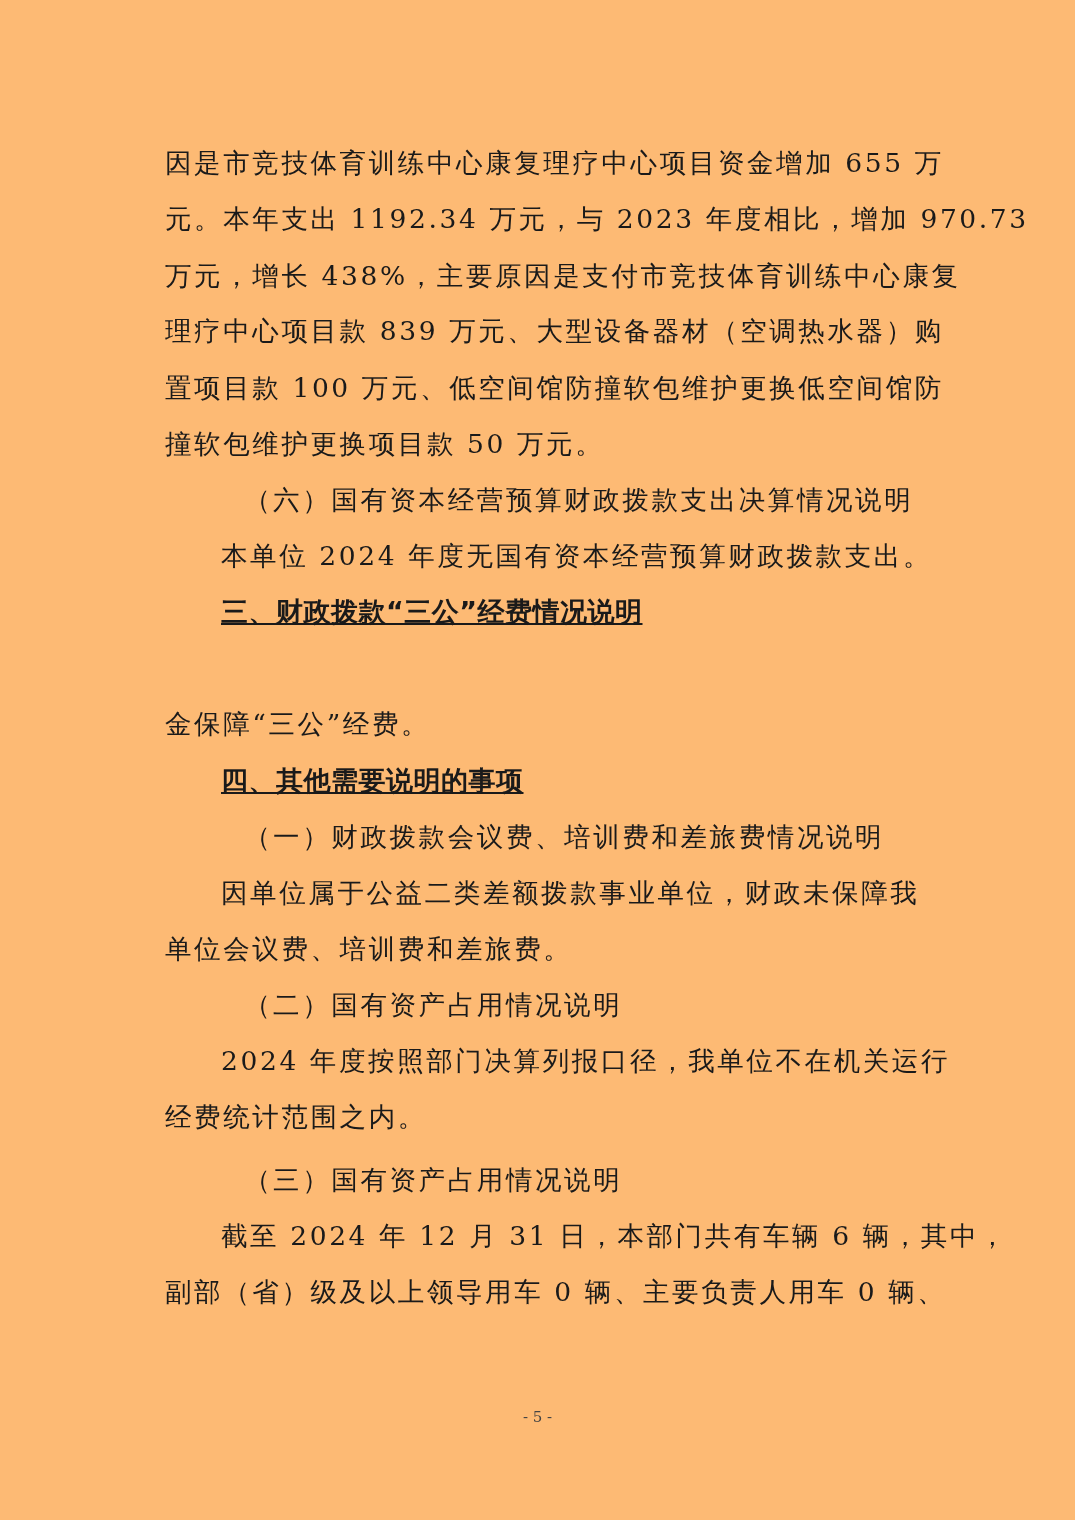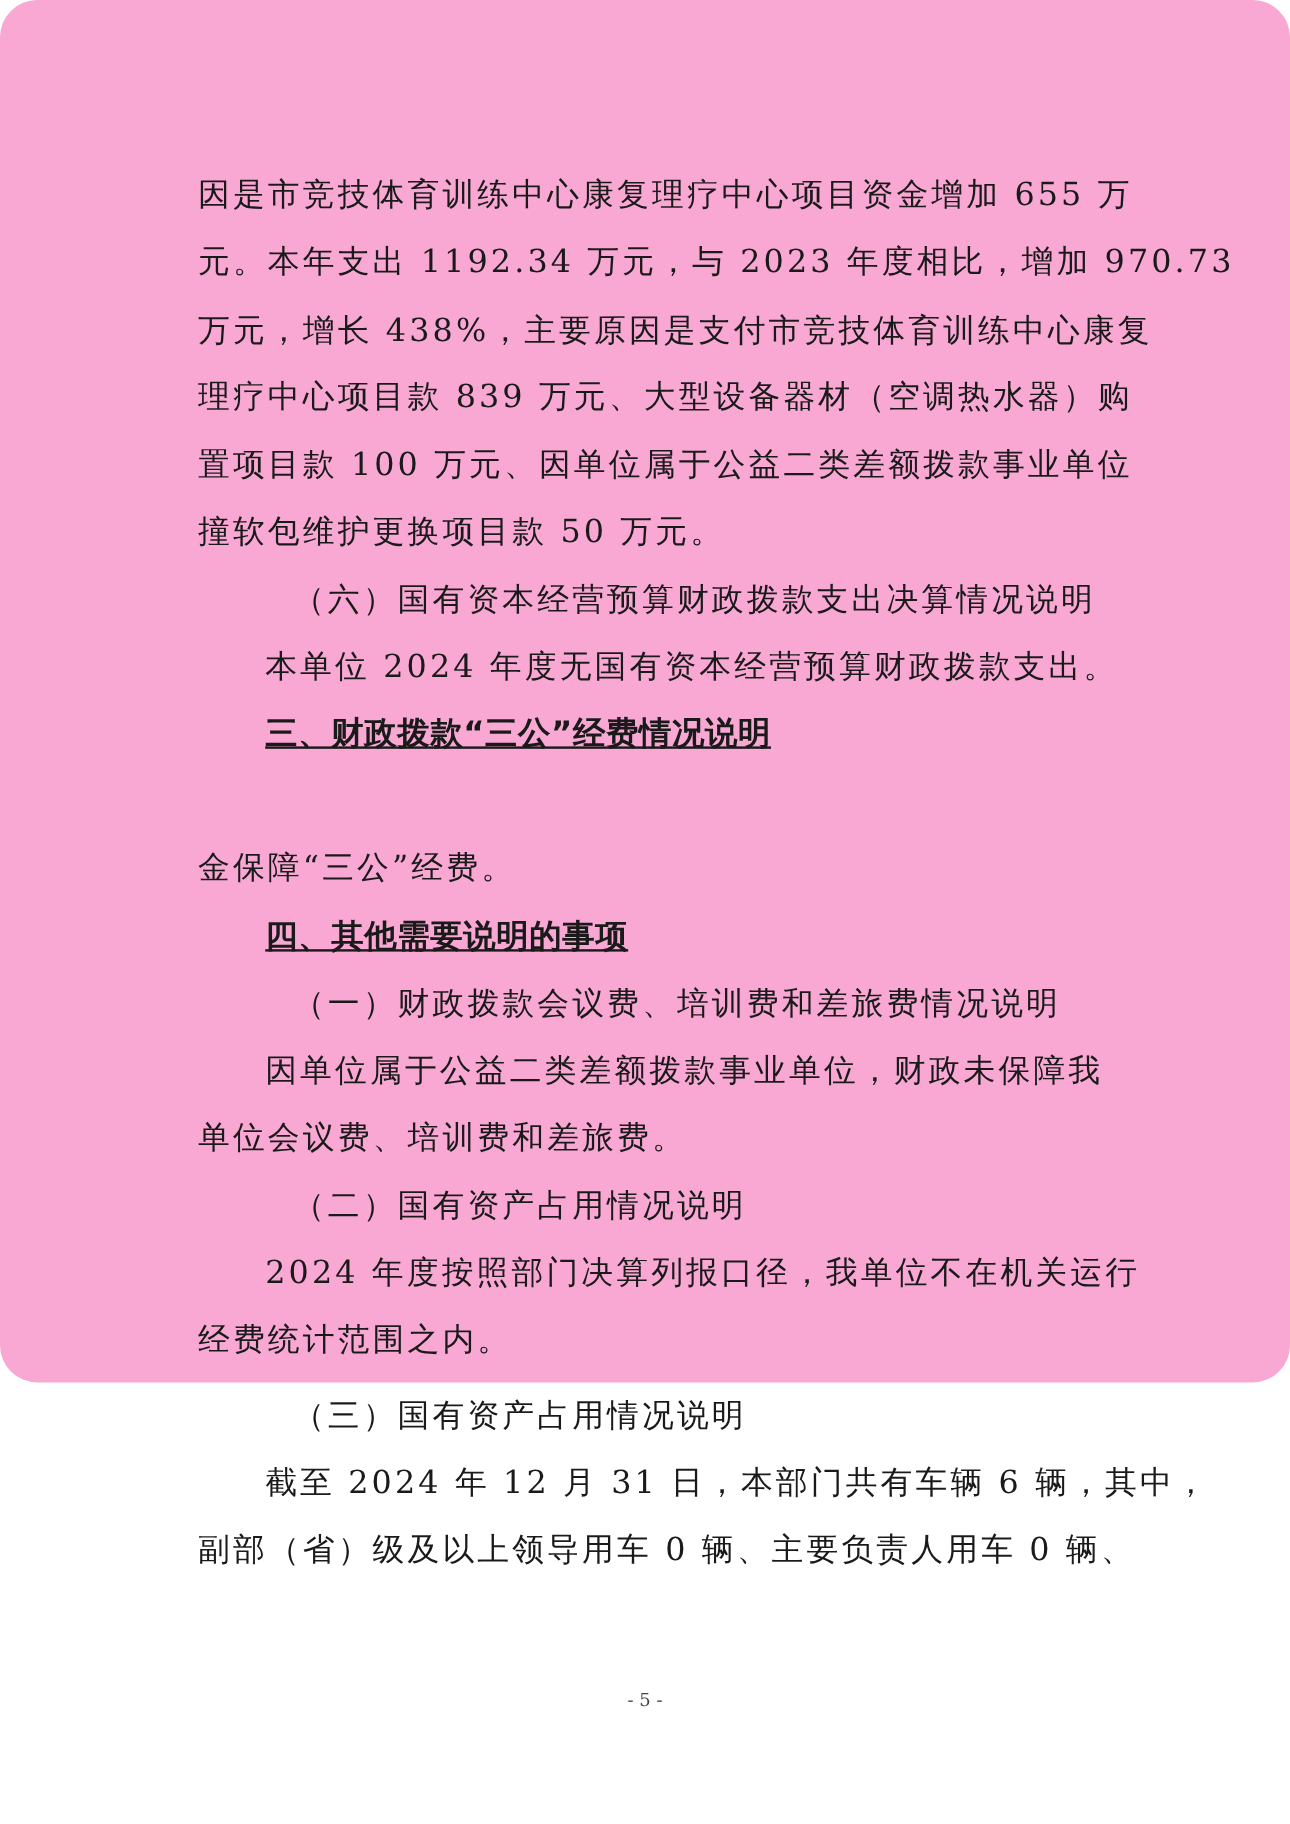--- a/index.html
+++ b/index.html
@@ -1,17 +1,17 @@
 <!DOCTYPE html>
 <html><head>
 <meta charset="utf-8">
 <style>
   html, body { margin: 0; padding: 0; background: #ffffff; }
   body { width: 1075px; height: 1520px; position: relative; overflow: hidden; }
-  .page { position: absolute; left: 0; top: 0; width: 1075px; height: 1152px; background: #f9a8d4; border-radius: 31px; }
+  .page { position: absolute; left: 0; top: 0; width: 1075px; height: 1520px; background: #fdba74; }
   .line {
     position: absolute;
     left: 165px;
     width: 750px;
     font-family: "DejaVu Serif", "Liberation Serif", serif;
     font-size: 26.5px;
     color: #1a1a1a;
     white-space: nowrap;
     line-height: 34px;
     letter-spacing: 2.6px;
@@ -33,21 +33,21 @@
   }
 </style>
 </head>
 <body>
 
 <div class="page">
   <div class="line" style="top:146px">因是市竞技体育训练中心康复理疗中心项目资金增加 655 万</div>
   <div class="line" style="top:202px">元。本年支出 1192.34 万元，与 2023 年度相比，增加 970.73</div>
   <div class="line" style="top:259px">万元，增长 438%，主要原因是支付市竞技体育训练中心康复</div>
   <div class="line" style="top:314px">理疗中心项目款 839 万元、大型设备器材（空调热水器）购</div>
-  <div class="line" style="top:371px">置项目款 100 万元、因单位属于公益二类差额拨款事业单位</div>
+  <div class="line" style="top:371px">置项目款 100 万元、低空间馆防撞软包维护更换低空间馆防</div>
   <div class="line" style="top:427px">撞软包维护更换项目款 50 万元。</div>
 
   <div class="line sub" style="top:483px">（六）国有资本经营预算财政拨款支出决算情况说明</div>
   <div class="line indent" style="top:539px">本单位 2024 年度无国有资本经营预算财政拨款支出。</div>
 
   <div class="line indent heading" style="top:595px">三、财政拨款“三公”经费情况说明</div>
   <div class="line" style="top:707px">金保障“三公”经费。</div>
 
   <div class="line sub" style="top:820px">（一）财政拨款会议费、培训费和差旅费情况说明</div>
   <div class="line indent heading" style="top:764px">四、其他需要说明的事项</div>

